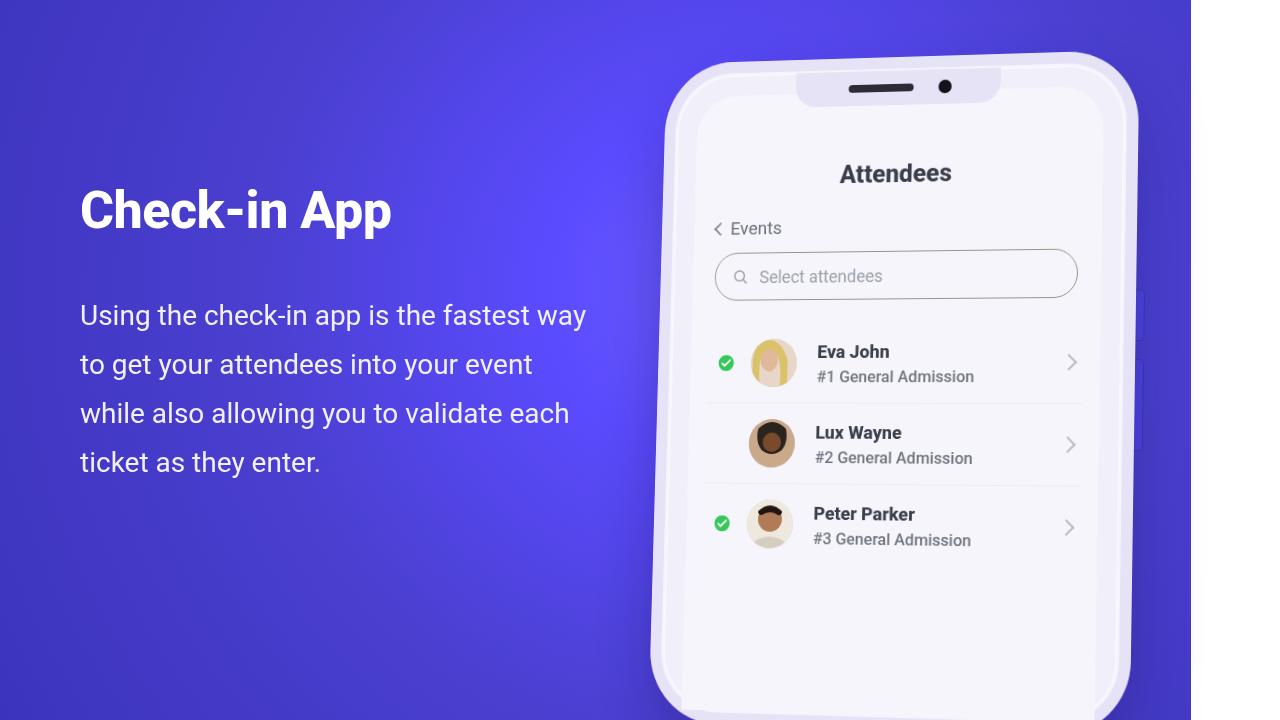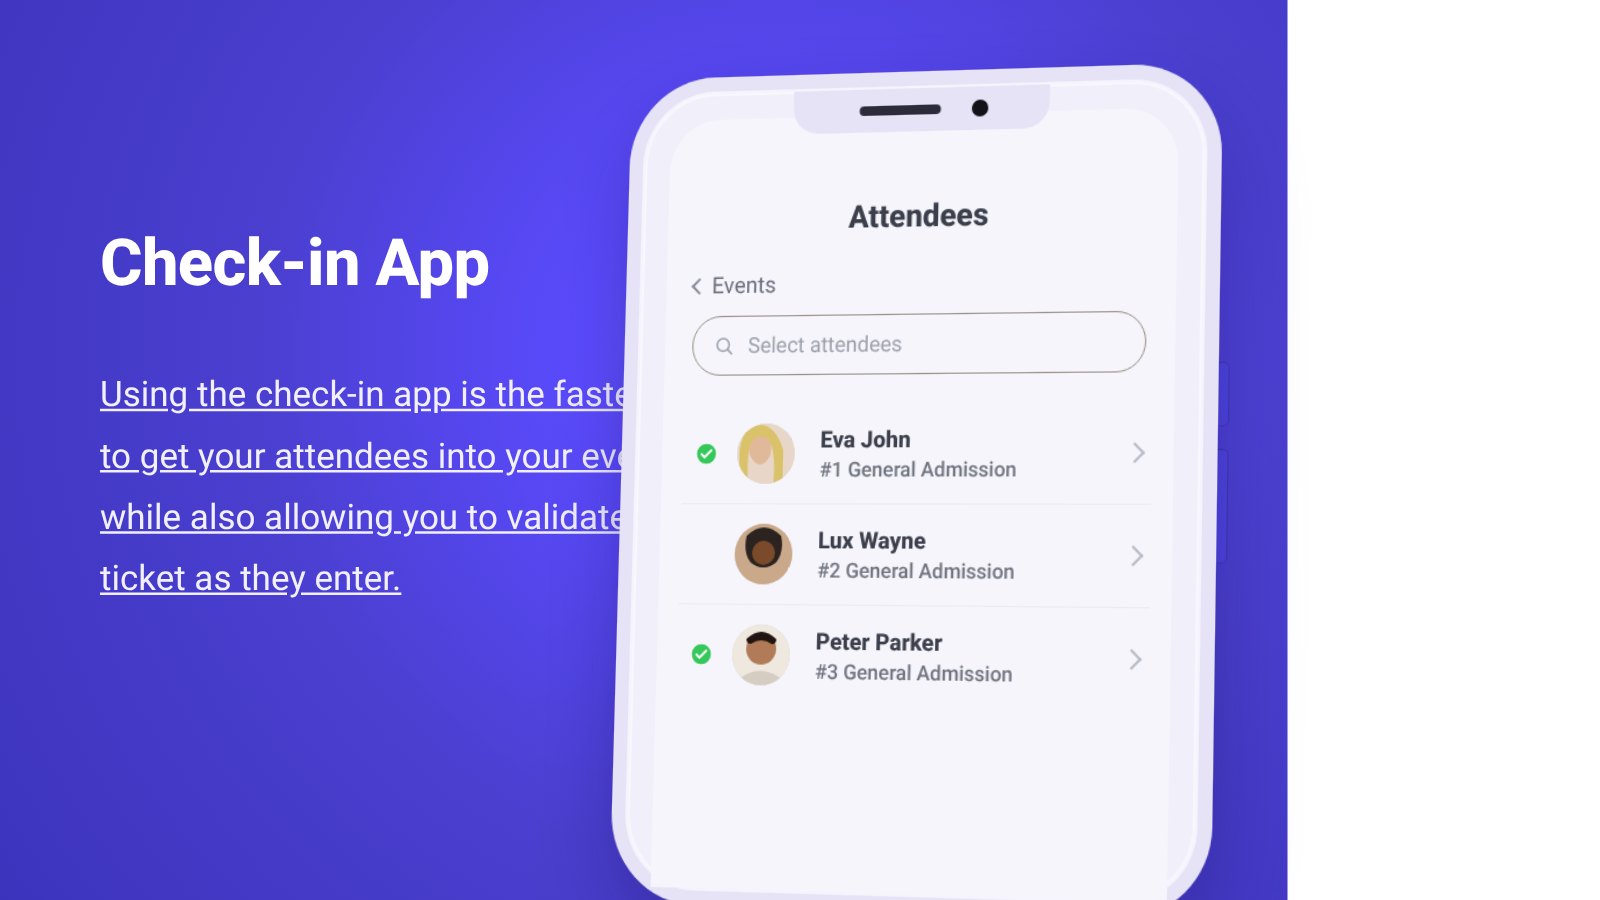--- a/index.html
+++ b/index.html
@@ -1,18 +1,18 @@
 <!DOCTYPE html>
 <html><head>
 <meta charset="utf-8">
 <style>
   * { box-sizing: border-box; margin: 0; padding: 0; }
   html, body { width: 1280px; height: 720px; overflow: hidden; font-family: -apple-system, BlinkMacSystemFont, "Segoe UI", Roboto, Helvetica, Arial, sans-serif; }
   .stage {
-    width: 1030px; height: 720px;
+    width: 1191px; height: 720px;
     background: radial-gradient(circle at 60% 40%, #6b5bff 0%, #5b4bff 20%, #4a3fcf 55%, #3c33bd 100%);
     position: relative;
   }
 
   
   .copy {
     position: absolute;
     left: 80px;
     top: 180px;
     width: 520px;
@@ -22,21 +22,20 @@
     font-size: 52px;
     font-weight: 800;
     letter-spacing: -0.5px;
     margin-bottom: 50px;
   }
   .copy p {
     font-size: 28px;
     line-height: 1.75;
     font-weight: 400;
     color: #f2f0ff;
-    text-decoration: underline;
   }
 
   
   .phone-wrap {
     position: absolute;
     right: 70px;
     top: 60px;
     width: 480px;
     height: 660px;
     transform: perspective(2400px) rotateY(-12deg) rotateX(4deg);

